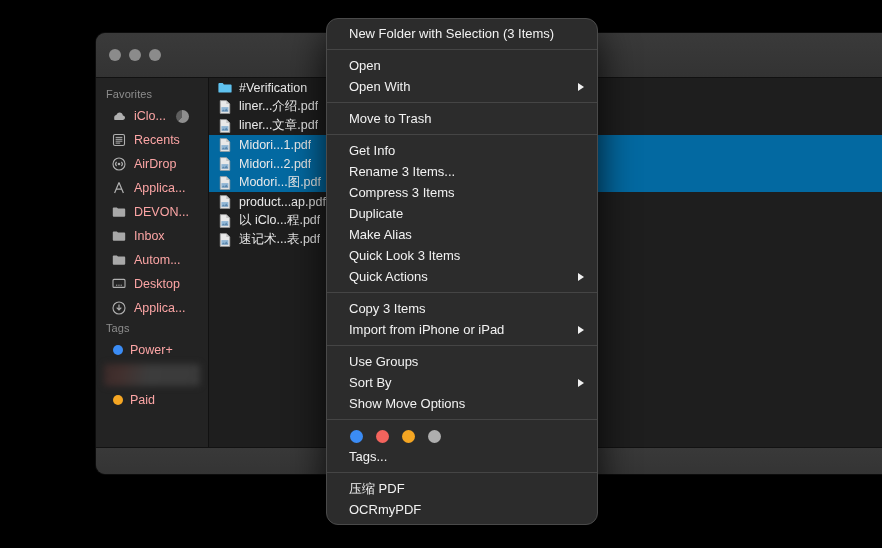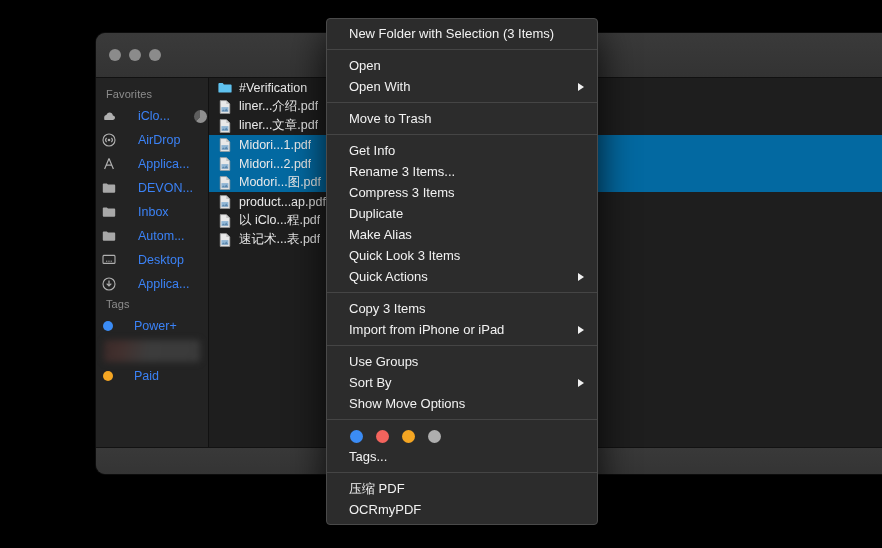--- a/index.html
+++ b/index.html
@@ -33,22 +33,22 @@
 
   
   .sidebar {
     width: 113px; background:#232323; border-right:1px solid #111;
     padding-top: 8px; overflow:hidden; flex: none;
   }
   .side-header {
     font-size: 11px; color:#8d8d8d; padding: 2px 0 4px 10px; letter-spacing: .1px;
   }
   .side-item {
-    display:flex; align-items:center; gap: 21px;
-    height: 24px; padding-left: 4px; color:#3b82f6; font-size: 12.5px;
+    display:flex; align-items:center; gap: 7px;
+    height: 24px; padding-left: 14px; color:#fca5a5; font-size: 12.5px;
     white-space: nowrap;
   }
   .side-item .label { overflow:hidden; }
   .sicon { width: 17px; height: 17px; flex:none; position: relative; color:#b3b3b3; display:flex; align-items:center; justify-content:center; }
   .sicon svg { display:block; }
   .pie {
     width: 13px; height: 13px; border-radius: 50%;
     background: conic-gradient(#8f8f8f 0 62%, #5e5e5e 62% 100%);
     margin-left: 3px; flex: none;
   }
@@ -79,21 +79,21 @@
     border-top: 1px solid #121212;
     display:flex; align-items:center; justify-content:center;
     color:#b6b6b6; font-size: 11.5px;
   }
 
   
   #ctxmenu {
     position:absolute; left: 326px; top: 18px;
     width: 272px; 
     background:#2c2c2c;
-    border-radius: 4px;
+    border-radius: 12px;
     border: 1px solid #4a4a4a;
     box-shadow: 0 14px 38px rgba(0,0,0,.8);
     padding: 4px 0;
     overflow:hidden;
   }
   .mi {
     position:relative; display:flex; align-items:center;
     height: 21px; padding: 0 12px 0 22px;
     color:#f2f2f2; font-size: 13px; white-space:nowrap;
   }
@@ -130,20 +130,29 @@
               <svg width="16" height="16" viewBox="0 0 16 16">
                 <path d="M4.2 12h7.4c1.5 0 2.4-1 2.4-2.2 0-1.2-.9-2.1-2.1-2.2-.2-1.7-1.6-3-3.3-3-1.5 0-2.8 1-3.2 2.4-1.3.1-2.2 1.1-2.2 2.4C3.2 10.9 3 12 4.2 12z" fill="#b0b0b0"></path>
               </svg>
             </span>
             <span class="label">iClo...</span>
             <span class="pie"></span>
           </div>
           <div class="side-item">
             <span class="sicon">
               <svg width="16" height="16" viewBox="0 0 16 16">
+                <rect x="2.5" y="2.5" width="11" height="11" rx="1.6" fill="none" stroke="#b0b0b0" stroke-width="1.1"></rect>
+                <path d="M4.6 5.4h6.8M4.6 7.3h6.8M4.6 9.2h6.8M4.6 11.1h4.6" stroke="#b0b0b0" stroke-width="1"></path>
+              </svg>
+            </span>
+            <span class="label">Recents</span>
+          </div>
+          <div class="side-item">
+            <span class="sicon">
+              <svg width="16" height="16" viewBox="0 0 16 16">
                 <circle cx="8" cy="8" r="6" fill="none" stroke="#b0b0b0" stroke-width="1.1"></circle>
                 <path d="M5.6 10.2a3.2 3.2 0 0 1 0-4.4M10.4 10.2a3.2 3.2 0 0 0 0-4.4" fill="none" stroke="#b0b0b0" stroke-width="1.1"></path>
                 <circle cx="8" cy="8" r="1.3" fill="#b0b0b0"></circle>
               </svg>
             </span>
             <span class="label">AirDrop</span>
           </div>
           <div class="side-item">
             <span class="sicon">
               <svg width="16" height="16" viewBox="0 0 16 16">

